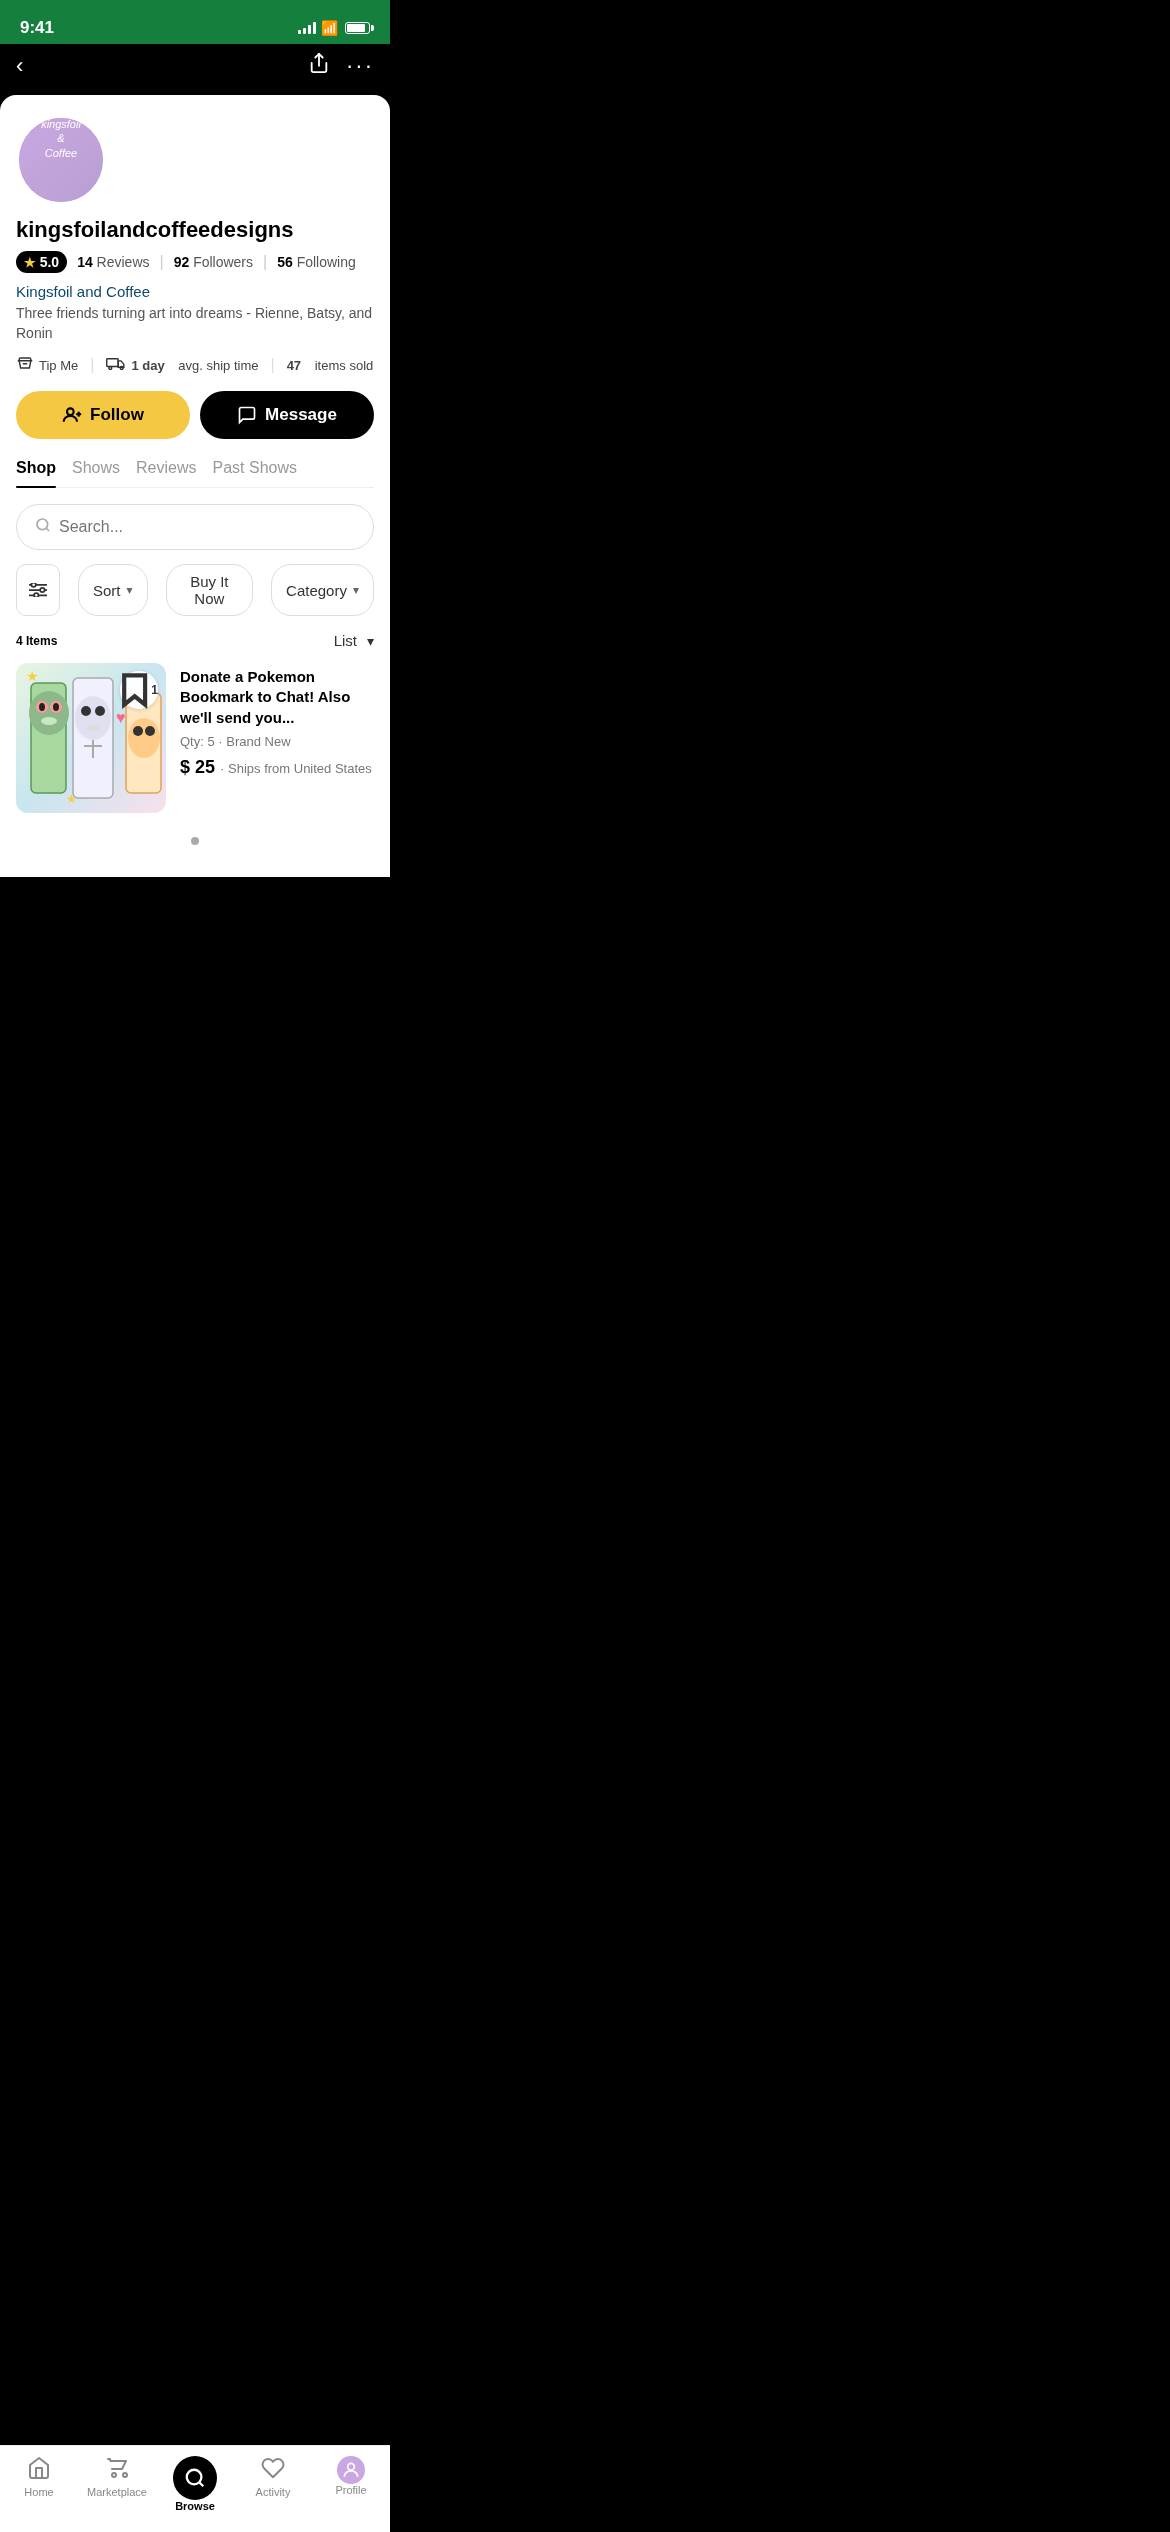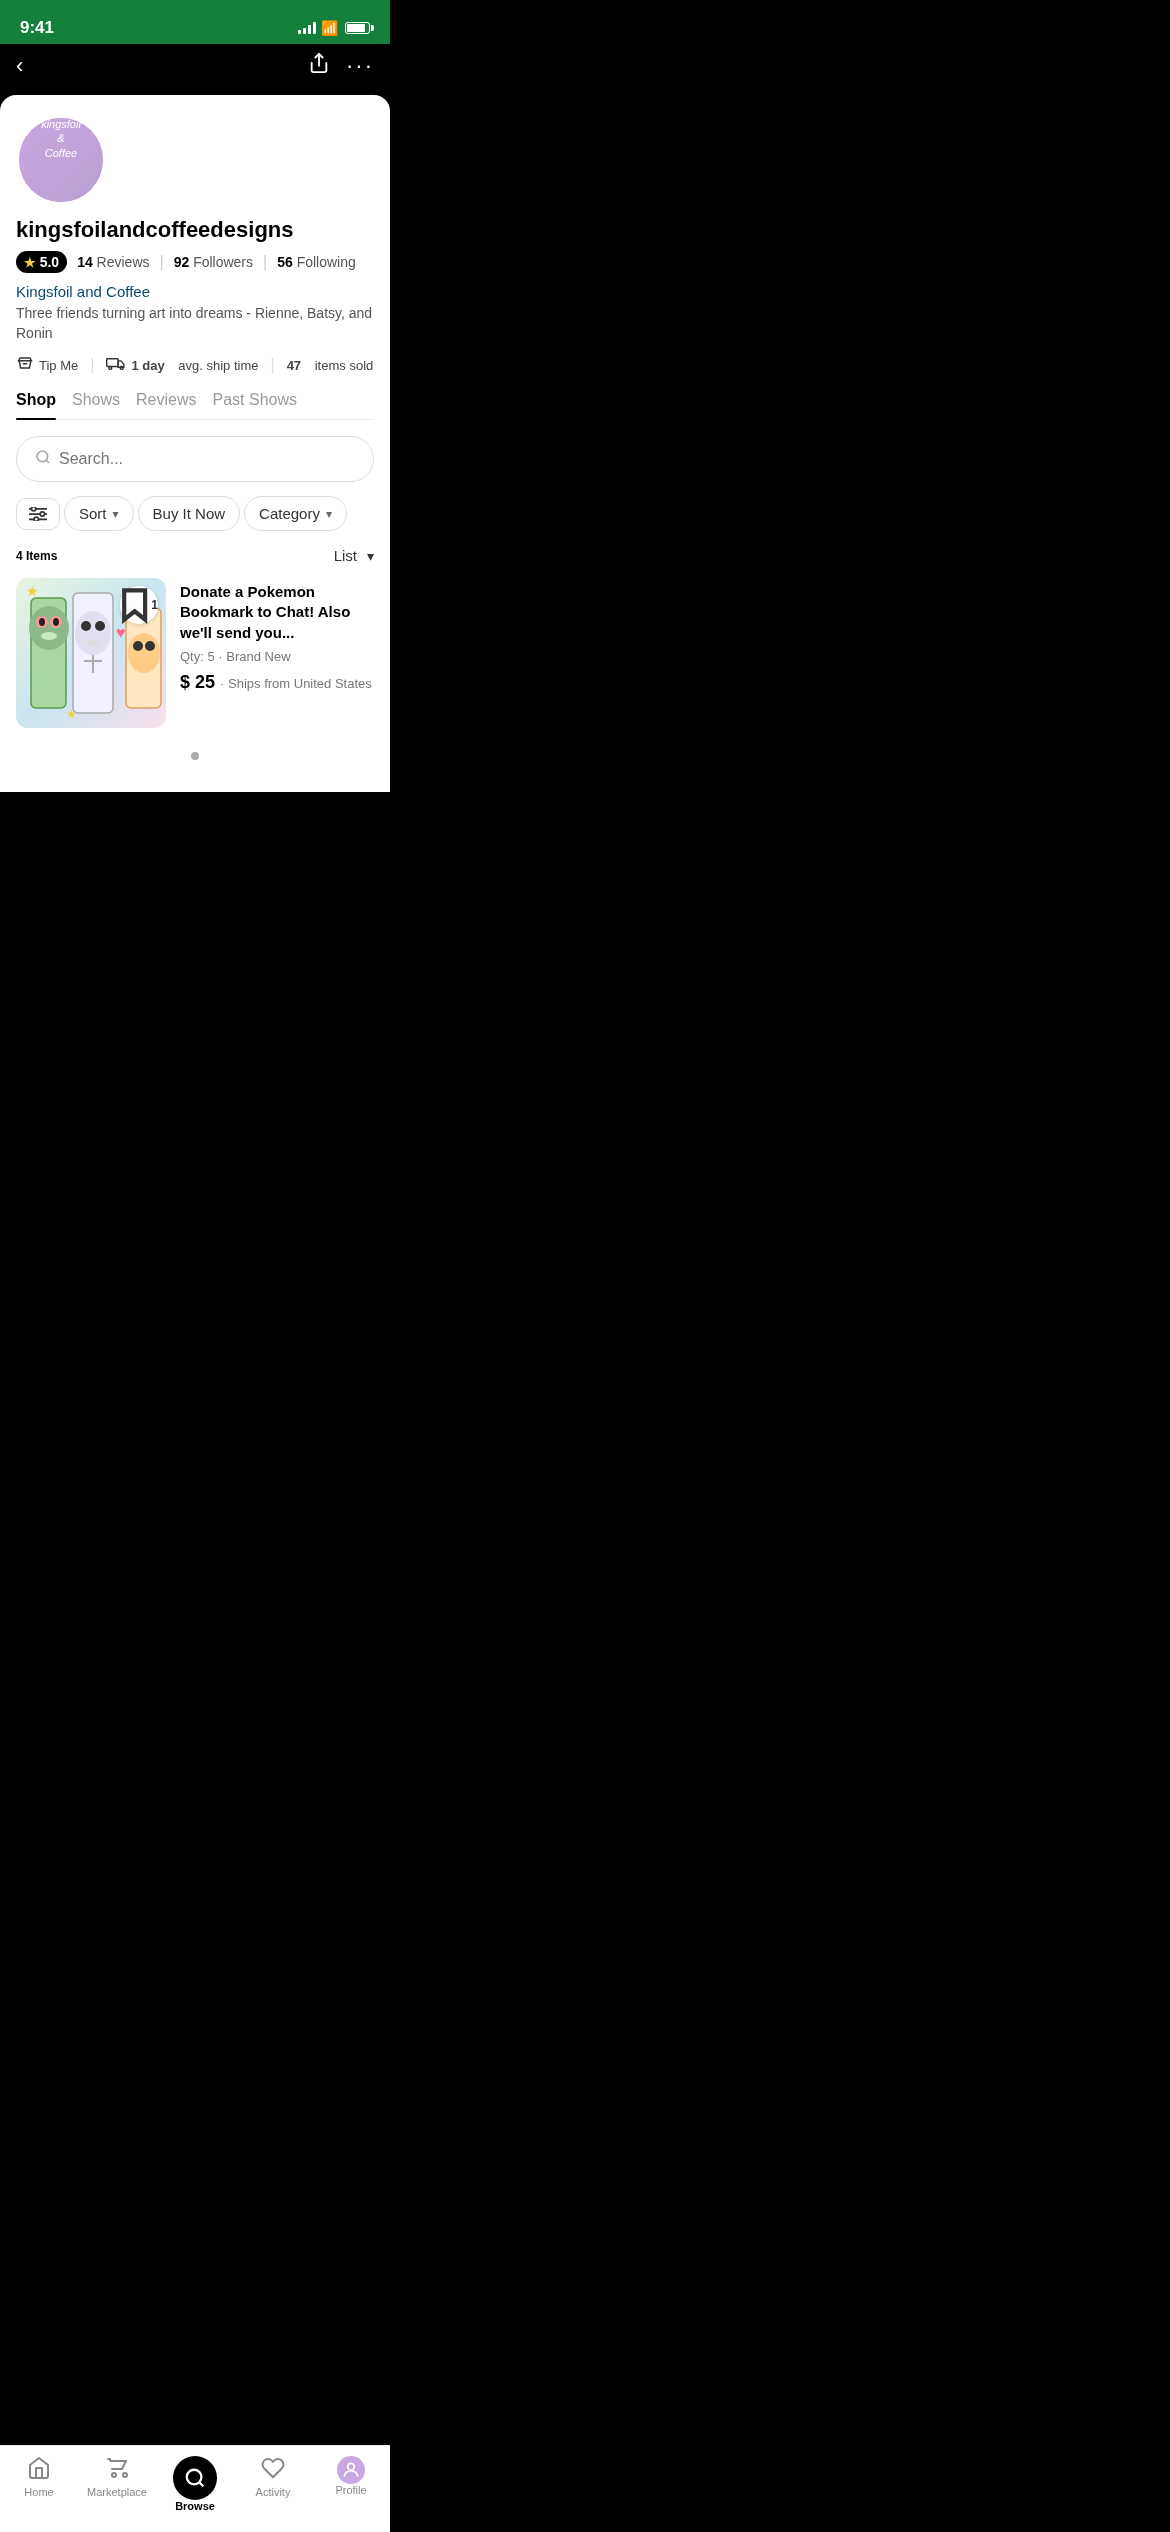--- a/index.html
+++ b/index.html
@@ -278,23 +278,22 @@
       outline: none;
       font-size: 16px;
       color: #aaa;
       flex: 1;
       background: transparent;
     }
 
     
     .filter-row {
       display: flex;
-      gap: 4px;
+      gap: 18px;
       margin-bottom: 16px;
-      align-items: center;
     }
     .filter-btn {
       border: 1.5px solid #ddd;
       background: #fff;
       border-radius: 20px;
       padding: 8px 14px;
       font-size: 15px;
       color: #333;
       display: flex;
       align-items: center;
@@ -561,20 +560,37 @@
         </svg>
       </span>
       <strong>1 day</strong>&nbsp;<span>avg. ship time</span>
     </div>
     <span class="meta-divider">|</span>
     <div class="meta-item">
       <strong>47</strong>&nbsp;<span>items sold</span>
     </div>
   </div>
 
+  <div class="action-buttons">
+    <button class="btn-follow">
+      <svg width="20" height="20" viewBox="0 0 24 24" fill="none" stroke="black" stroke-width="2.5">
+        <circle cx="10" cy="8" r="4"></circle>
+        <path d="M2 20c0-4 3.6-7 8-7s8 3 8 7"></path>
+        <line x1="20" y1="8" x2="20" y2="14"></line>
+        <line x1="17" y1="11" x2="23" y2="11"></line>
+      </svg>
+      <span>Follow</span>
+    </button>
+    <button class="btn-message">
+      <svg width="20" height="20" viewBox="0 0 24 24" fill="none" stroke="white" stroke-width="2">
+        <path d="M21 15a2 2 0 0 1-2 2H7l-4 4V5a2 2 0 0 1 2-2h14a2 2 0 0 1 2 2z"></path>
+      </svg>
+      <span>Message</span>
+    </button>
+  </div>
 
   <div class="tabs">
     <div class="tab active">Shop</div>
     <div class="tab">Shows</div>
     <div class="tab">Reviews</div>
     <div class="tab">Past Shows</div>
   </div>
 </div>
 
 <div class="main-content">

